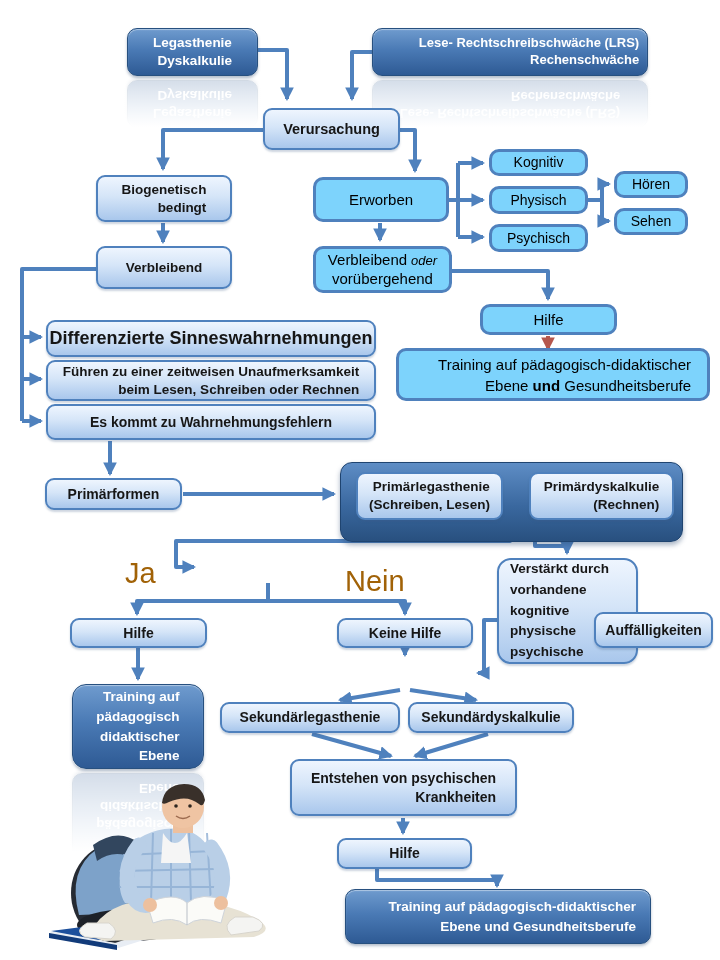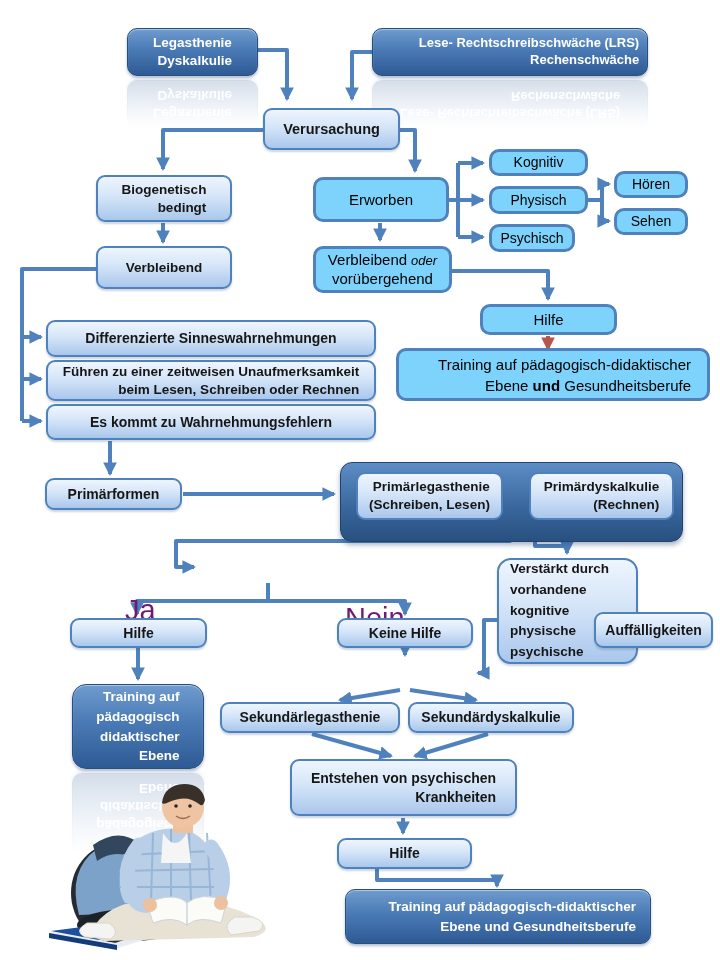--- a/index.html
+++ b/index.html
@@ -11,21 +11,21 @@
   .dark{background:linear-gradient(180deg,#6f9bce 0%,#4a7ab5 45%,#2e5a94 100%);
         color:#fff;font-weight:700;font-size:13.5px;border-radius:10px;border:1px solid #27507f;
         box-shadow:0 2px 3px rgba(40,70,110,.35), inset 0 1px 1px rgba(255,255,255,.45);}
   .light{background:linear-gradient(180deg,#eef5fe 0%,#d5e5f8 45%,#a9c7ec 100%);
          border:2px solid #4f81bd;border-radius:9px;color:#161616;font-weight:700;font-size:13.5px;
          box-shadow:0 2px 2px rgba(60,90,130,.25);}
   .white{background:#7dd3fc;border:3px solid #4f81bd;border-radius:10px;color:#000;
          font-weight:400;font-size:15px;}
   .groupbox{background:linear-gradient(180deg,#5e8dc5 0%,#3a689f 55%,#28507f 100%);
          border-radius:12px;border:1px solid #1f4470;box-shadow:0 3px 5px rgba(40,70,110,.4);}
-  .bigword{position:absolute;z-index:3;font-size:29px;color:#701a75;font-weight:400;margin-top:37px;}
+  .bigword{position:absolute;z-index:3;font-size:29px;color:#a16207;font-weight:400;}
   .it{font-style:italic;margin-left:4px;font-size:13px;}
   .bd{font-weight:700;}
   .bd2{font-weight:900;}
   .leftalign{justify-content:flex-start;text-align:left;padding-left:11px;line-height:1.55;}
   svg.conn{position:absolute;left:0;top:0;z-index:2;}
   .refl{position:absolute;z-index:1;transform:scaleY(-1);opacity:.38;}
   .over{position:absolute;z-index:1;background:linear-gradient(180deg,rgba(255,255,255,.45) 0%,#fff 88%);}
   .photo{position:absolute;z-index:6;}
 </style>
 </head>
@@ -109,30 +109,30 @@
   <div class="box light" style="left:96px;top:246px;width:136px;height:43px;">Verbleibend</div>
 
   <div class="box white" style="left:313px;top:177px;width:136px;height:45px;">Erworben</div>
   <div class="box white" style="left:313px;top:246px;width:139px;height:47px;flex-direction:column;line-height:1.25;">
     <div><span>Verbleibend</span><span class="it">oder</span></div>
     <div>vorübergehend</div>
   </div>
 
   <div class="box white" style="left:489px;top:149px;width:99px;height:27px;font-size:14px;">Kognitiv</div>
   <div class="box white" style="left:489px;top:186px;width:99px;height:28px;font-size:14px;">Physisch</div>
-  <div class="box white" style="left:489px;top:224px;width:86px;height:28px;font-size:14px;">Psychisch</div>
+  <div class="box white" style="left:489px;top:224px;width:99px;height:28px;font-size:14px;">Psychisch</div>
   <div class="box white" style="left:614px;top:171px;width:74px;height:27px;font-size:14px;">Hören</div>
   <div class="box white" style="left:614px;top:208px;width:74px;height:27px;font-size:14px;">Sehen</div>
 
   <div class="box white" style="left:480px;top:304px;width:137px;height:31px;">Hilfe</div>
   <div class="box white" style="left:396px;top:348px;width:314px;height:53px;padding:0 16px;line-height:1.4;">
     <div><span>Training auf pädagogisch-didaktischer Ebene </span><span class="bd">und</span><span> Gesundheitsberufe</span></div>
   </div>
 
-  <div class="box light" style="left:46px;top:320px;width:330px;height:37px;font-size:14px;">Differenzierte Sinneswahrnehmungen</div>
+  <div class="box light" style="left:46px;top:320px;width:330px;height:37px;font-size:18px;">Differenzierte Sinneswahrnehmungen</div>
   <div class="box light pre" style="left:46px;top:360px;width:330px;height:41px;font-size:13.5px;">Führen zu einer zeitweisen Unaufmerksamkeit
 beim Lesen, Schreiben oder Rechnen</div>
   <div class="box light" style="left:46px;top:404px;width:330px;height:36px;font-size:14px;">Es kommt zu Wahrnehmungsfehlern</div>
 
   <div class="box light" style="left:45px;top:478px;width:137px;height:32px;font-size:14px;">Primärformen</div>
 
   <div class="box groupbox" style="left:340px;top:462px;width:343px;height:80px;">
     <div class="box light pre" style="left:15px;top:9px;width:147px;height:48px;">Primärlegasthenie
 (Schreiben, Lesen)</div>
     <div class="box light pre" style="left:188px;top:9px;width:145px;height:48px;">Primärdyskalkulie

